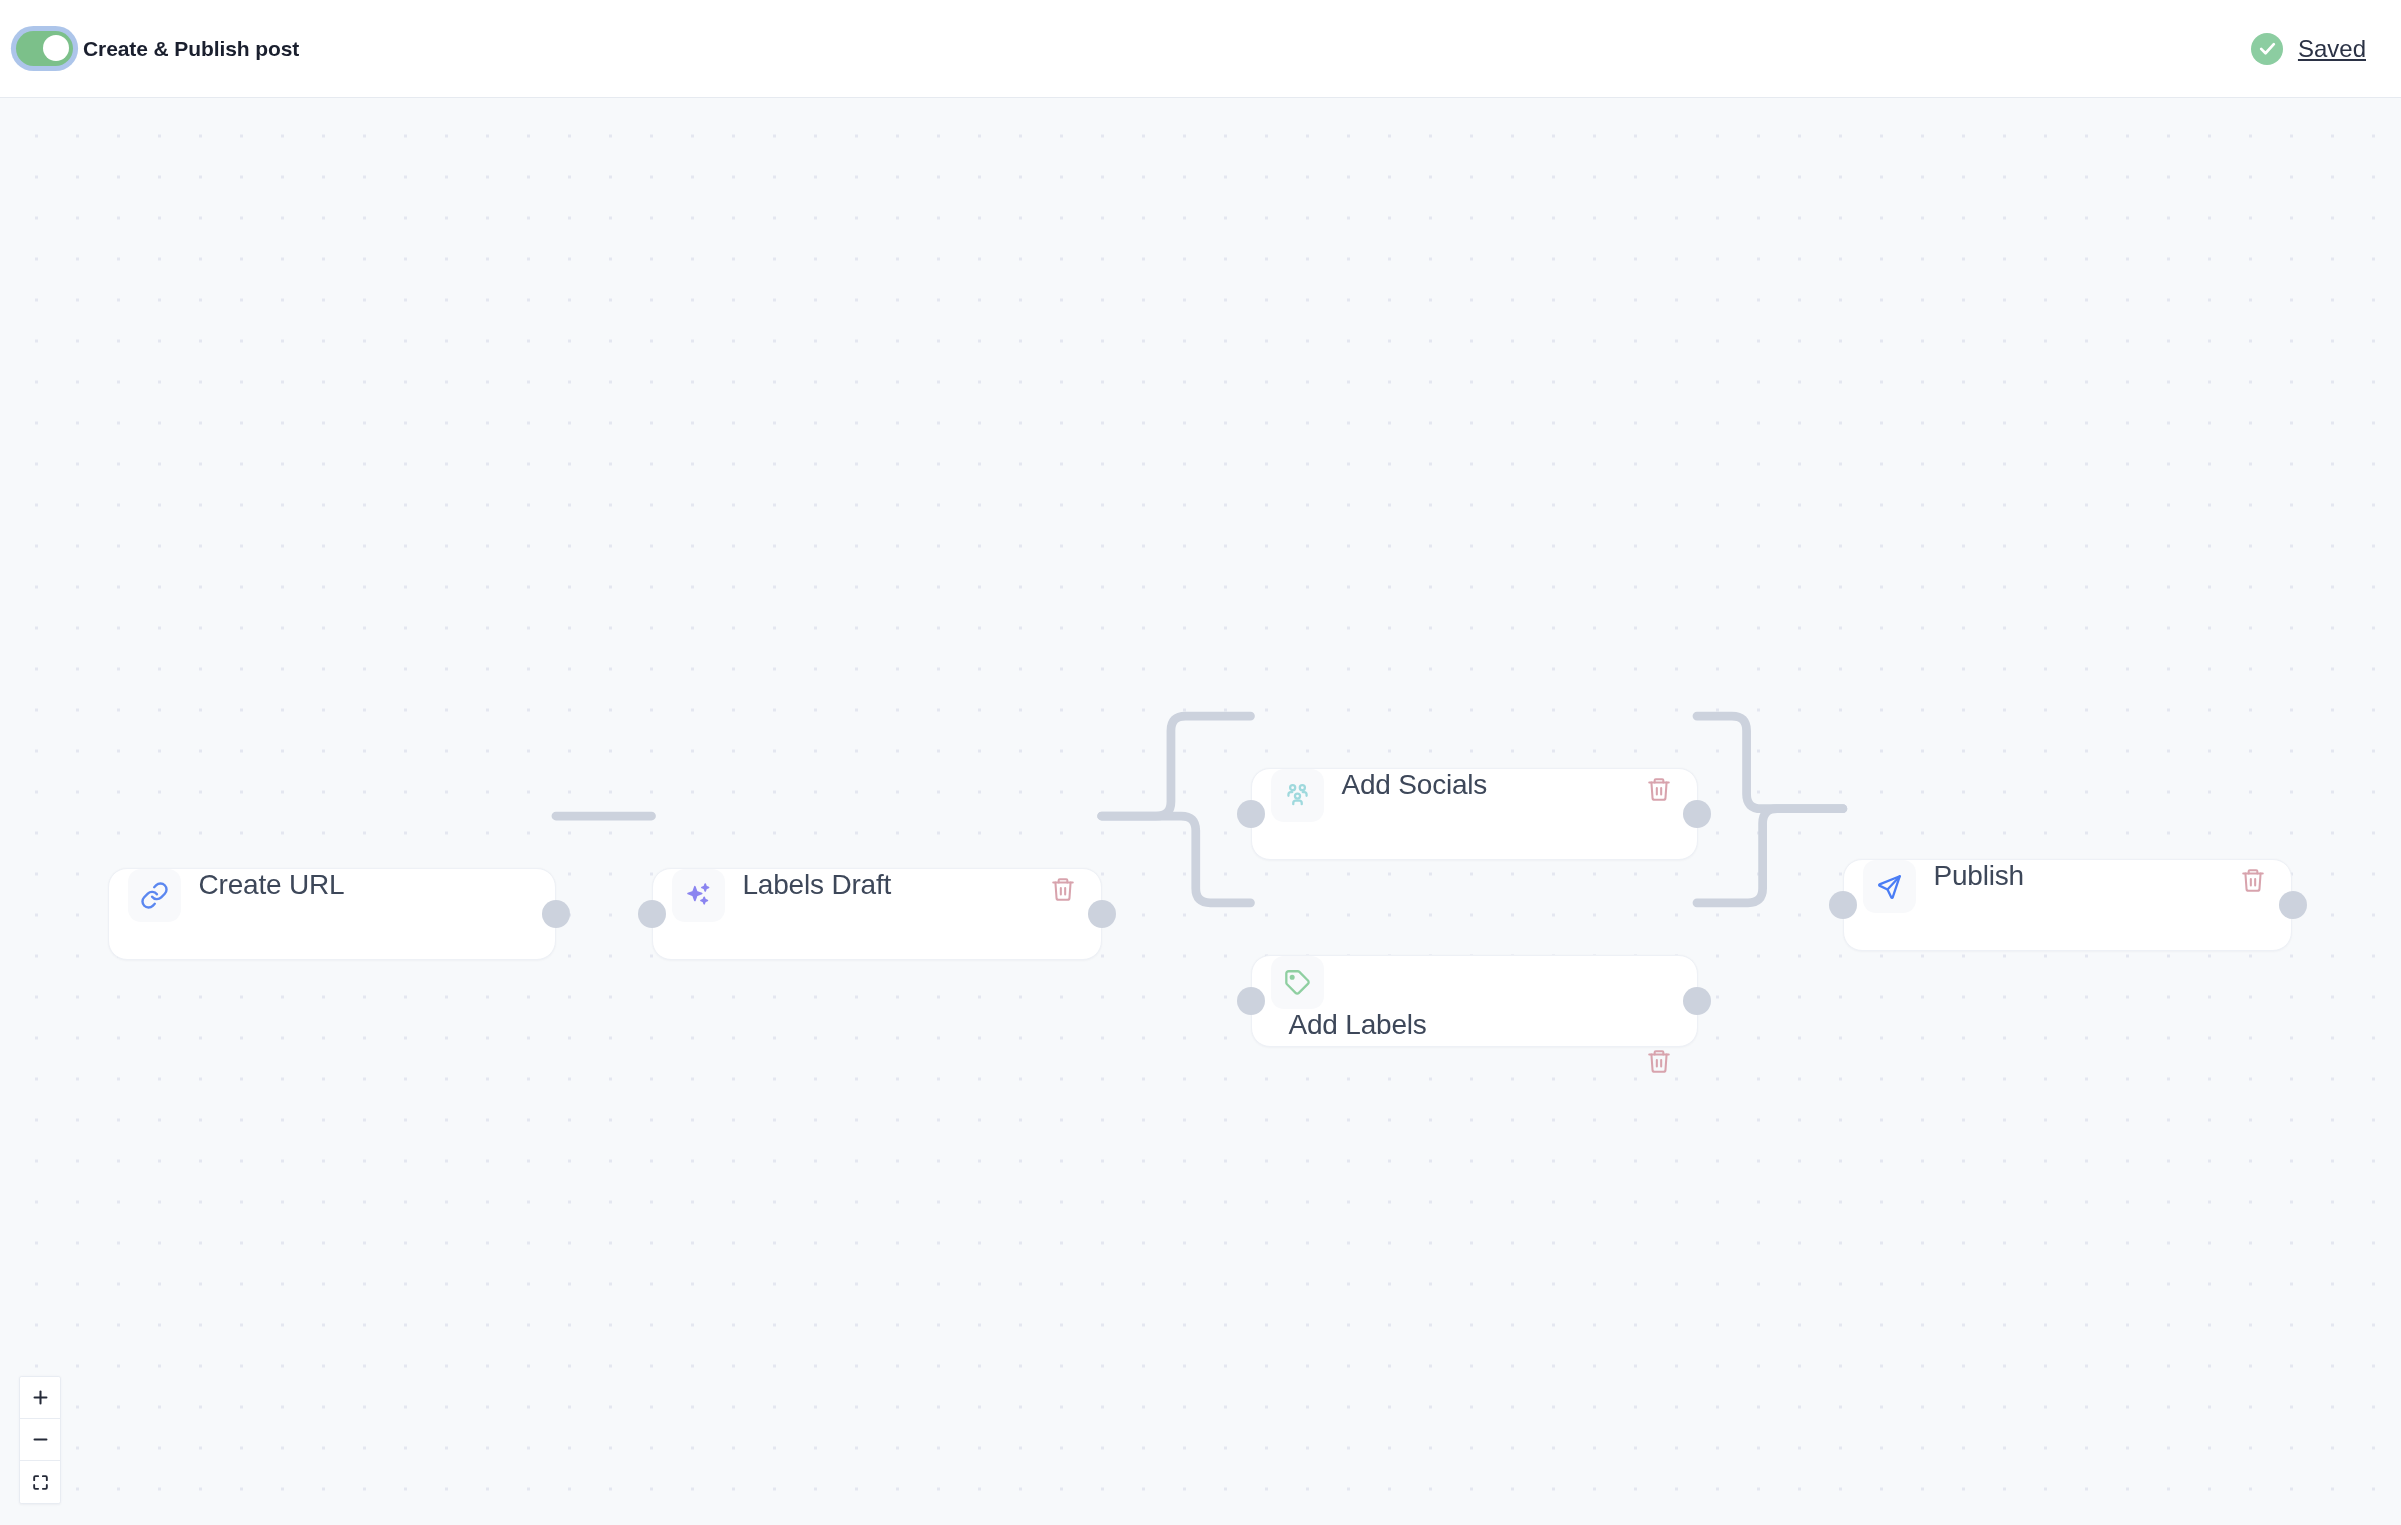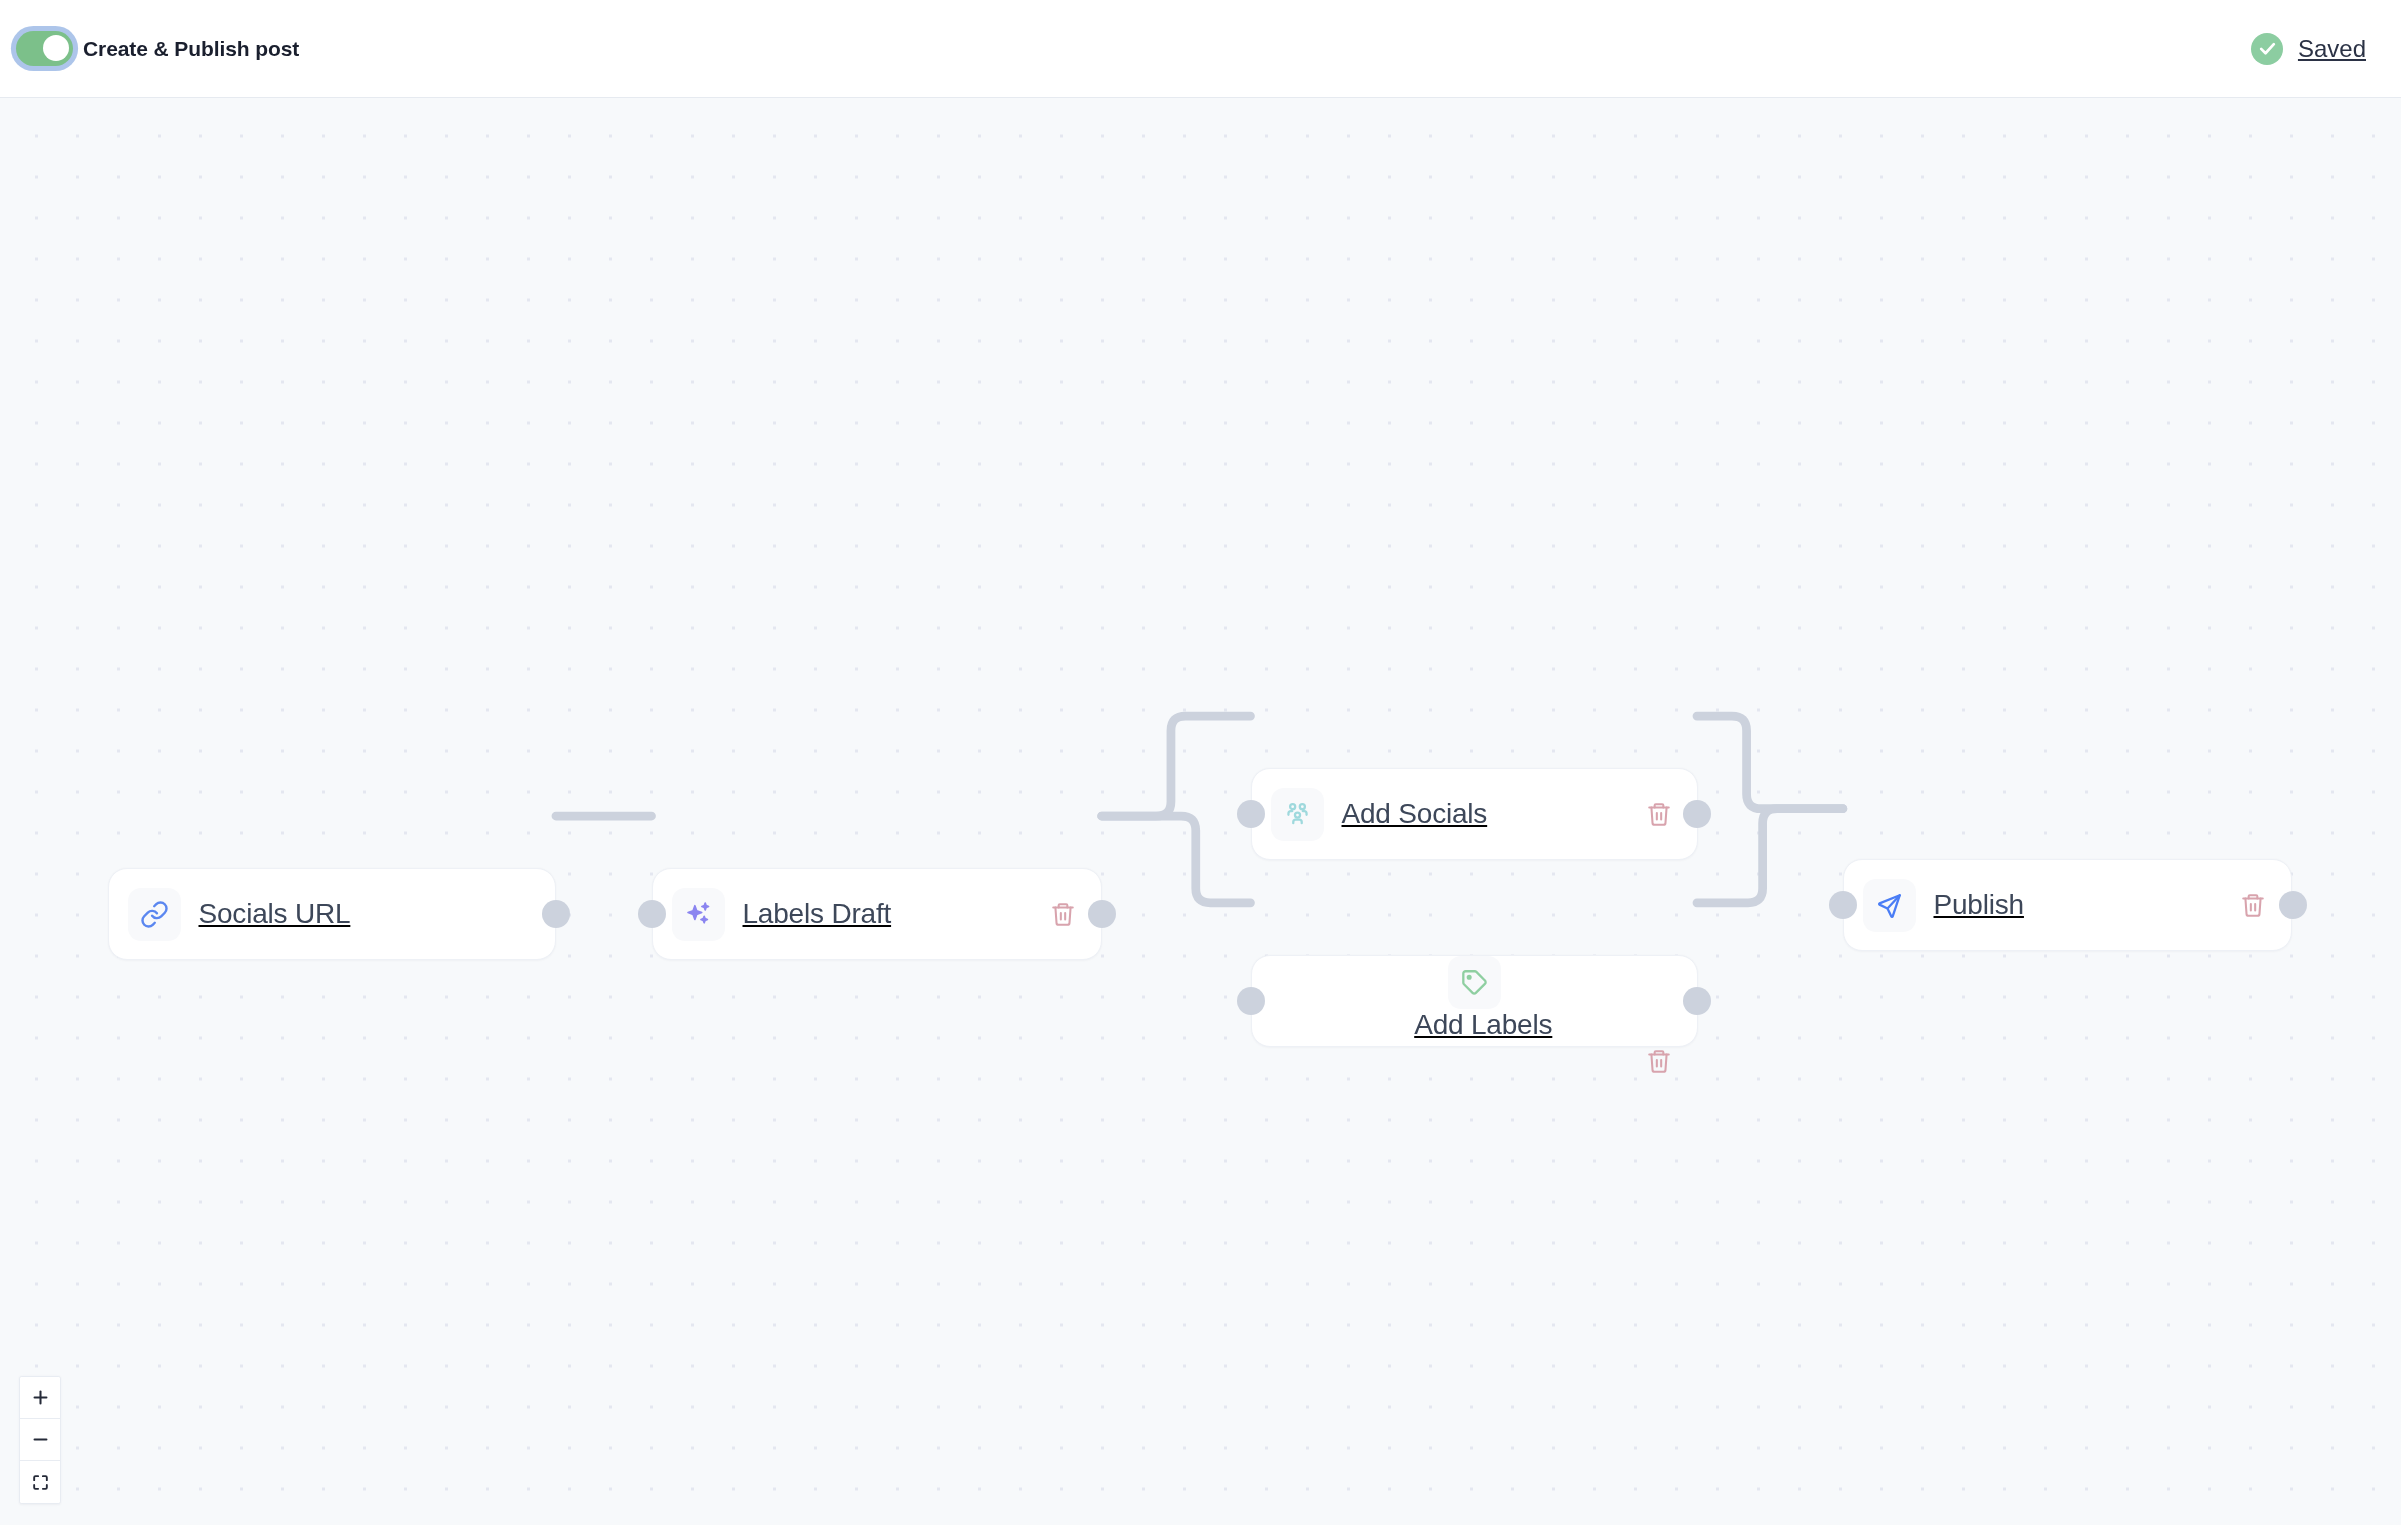--- a/index.html
+++ b/index.html
@@ -105,24 +105,22 @@
   }
 
   
   .node {
     position: absolute;
     background: #ffffff;
     border: 1.5px solid #eef1f6;
     border-radius: 19px;
     box-shadow: 0 0.7px 2.2px rgba(30,40,70,0.035);
     display: flex;
-    align-items: center;
     padding: 0 19px 0 19px;
     z-index: 5;
-    text-decoration: underline;
   }
   .node-icon {
     width: 53px; height: 53px;
     border-radius: 13px;
     background: #f8f9fb;
     display: flex;
     align-items: center;
     justify-content: center;
     flex: none;
   }
@@ -214,21 +212,21 @@
     </g>
   </svg>
 
   <div class="node" style="left:108px; top:770px; width:448px; height:92px;">
     <div class="node-icon">
       <svg width="29" height="29" viewBox="0 0 24 24" fill="none" stroke="#5b87f0" stroke-width="2" stroke-linecap="round" stroke-linejoin="round">
         <path d="M10 13a5 5 0 0 0 7.54.54l3-3a5 5 0 0 0-7.07-7.07l-1.72 1.71"></path>
         <path d="M14 11a5 5 0 0 0-7.54-.54l-3 3a5 5 0 0 0 7.07 7.07l1.71-1.71"></path>
       </svg>
     </div>
-    <div class="node-label">Socials URL</div>
+    <div class="node-label">Create URL</div>
   </div>
   <div class="port" style="left:542px; top:802px;"></div>
 
   <div class="node" style="left:652px; top:770px; width:450px; height:92px;">
     <div class="node-icon">
       <svg width="31" height="31" viewBox="0 0 24 24" fill="#8b85f0" stroke="#8b85f0" stroke-width="1.3" stroke-linejoin="round">
         <path d="M9.2 5.2 L10.6 9.1 L14.5 10.5 L10.6 11.9 L9.2 15.8 L7.8 11.9 L3.9 10.5 L7.8 9.1 Z"></path>
         <path d="M17.2 3.2 L17.9 5.1 L19.8 5.8 L17.9 6.5 L17.2 8.4 L16.5 6.5 L14.6 5.8 L16.5 5.1 Z"></path>
         <path d="M16.4 13.4 L17.1 15.2 L18.9 15.9 L17.1 16.6 L16.4 18.4 L15.7 16.6 L13.9 15.9 L15.7 15.2 Z"></path>
       </svg>

